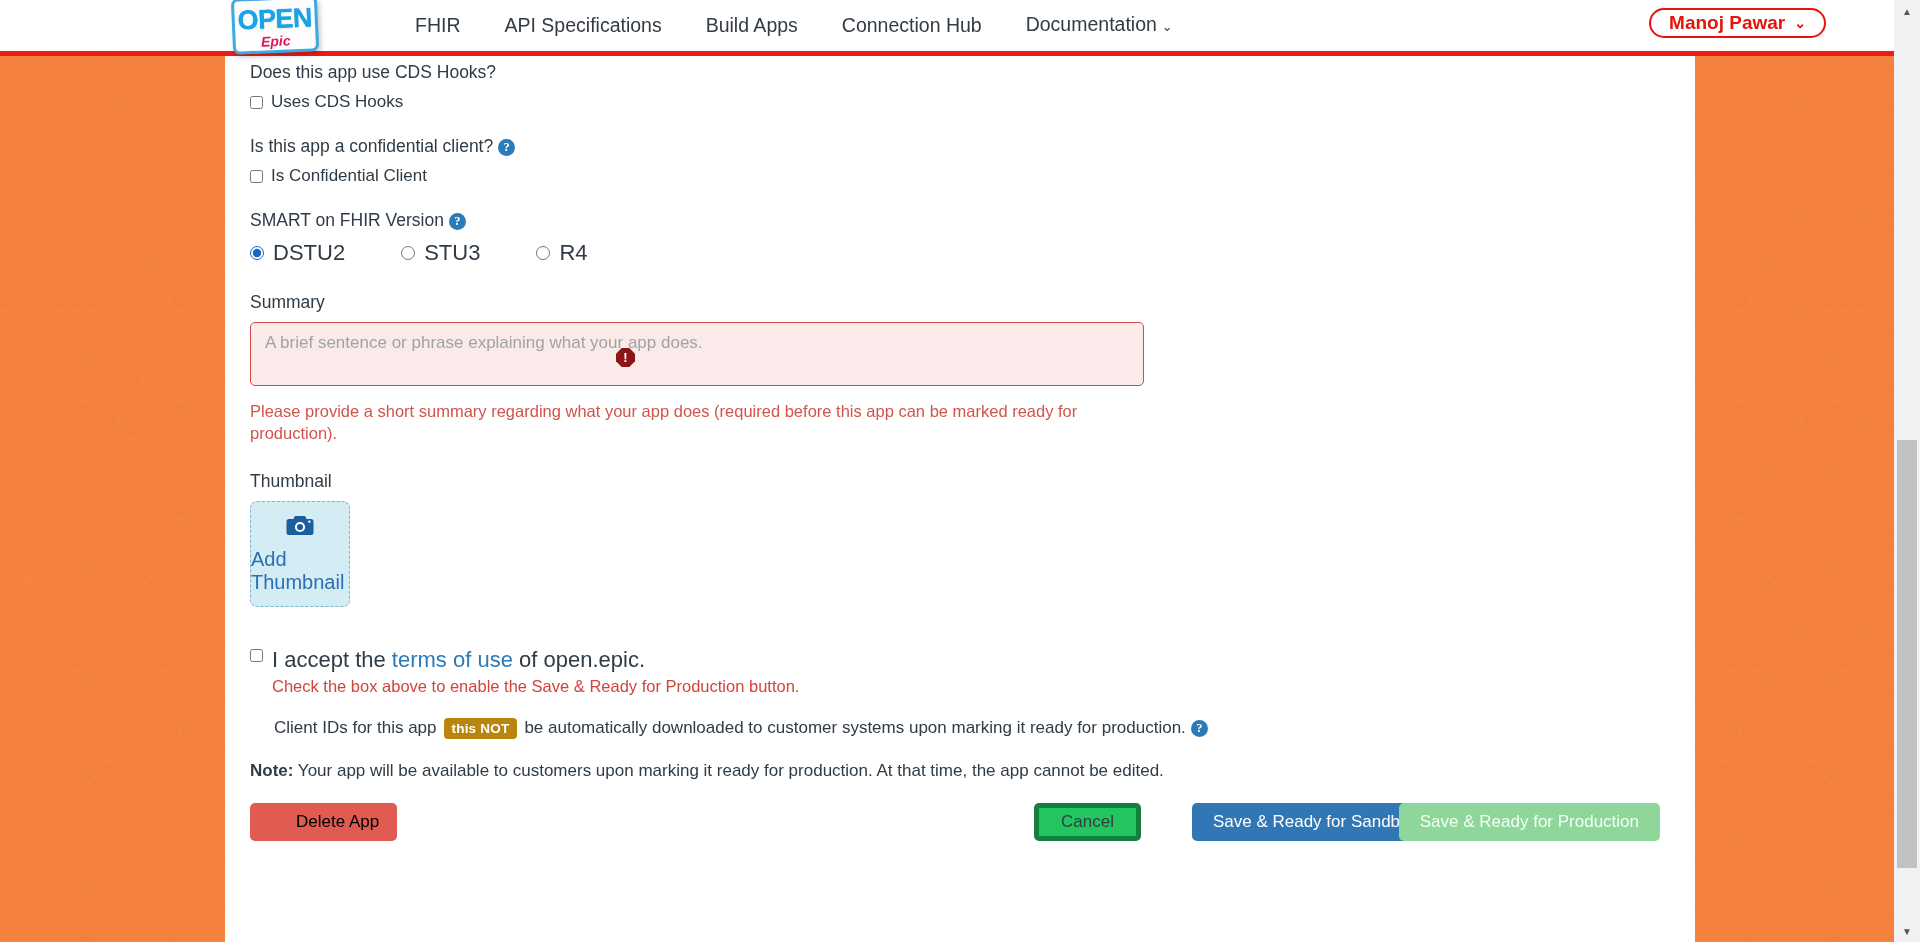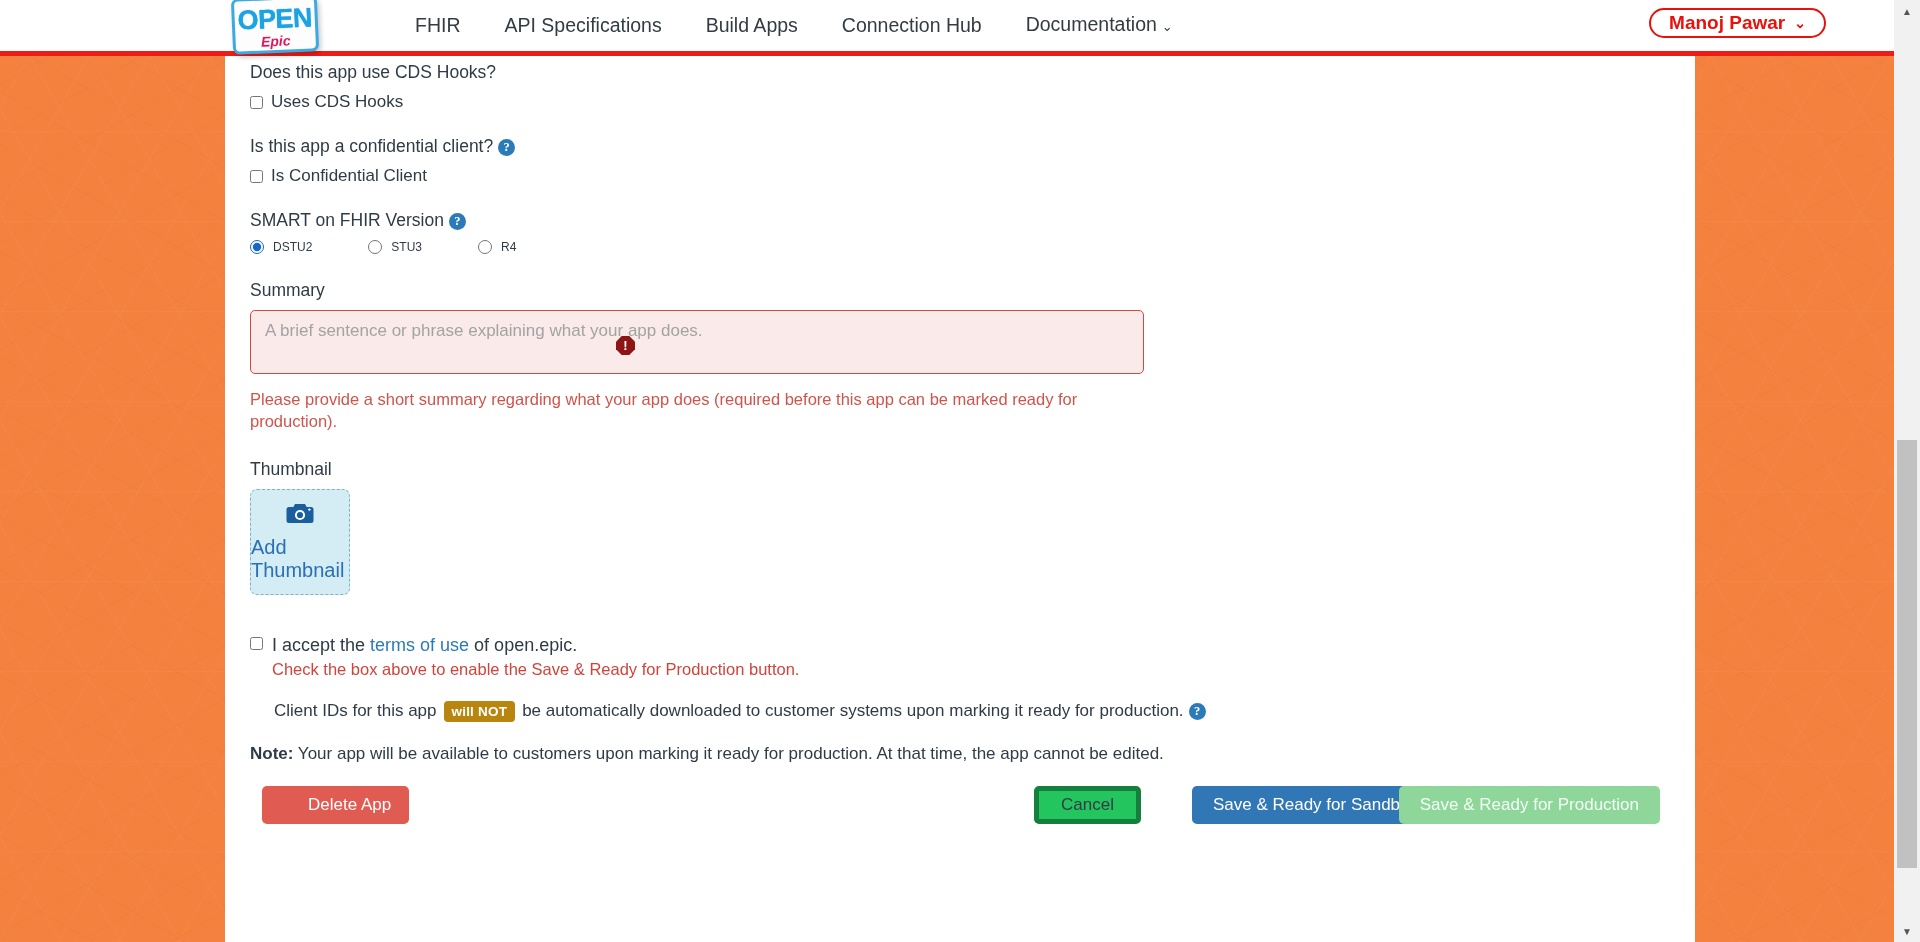--- a/index.html
+++ b/index.html
@@ -141,21 +141,21 @@
     margin-left: 5px;
     font-family: "Liberation Serif", serif;
   }
   .chk-row { display: flex; align-items: center; gap: 8px; margin-bottom: 24px;}
   .chk-row input[type=checkbox] { width:13px; height:13px; margin:0; }
   .chk-row label { font-size: 17px; color:#2f3b46; }
 
   .radio-row { display: flex; align-items: center; gap: 0; margin-bottom: 26px; }
   .radio-opt { display:flex; align-items:center; gap: 9px; margin-right: 56px; }
   .radio-opt input[type=radio] { width:14px; height:14px; margin:0; accent-color:#1668c4;}
-  .radio-opt label { font-size: 12px; }
+  .radio-opt label { font-size: 22px; }
 
   
   .uri-box {
     position: absolute;
     left: 250px; top: -36px;
     width: 1130px;
     height: 68px;
     border: 1px dotted #b9b9b9;
     border-top: none;
   }
@@ -201,21 +201,21 @@
     border-radius: 7px;
     display:flex; flex-direction:column; align-items:center; justify-content:center;
     cursor:pointer;
     margin-bottom: 40px;
   }
   .thumb-label { color:#2b6fb5; font-size: 20px; margin-top: 6px; }
 
   
   .terms-row { display:flex; align-items:flex-start; gap:9px; margin-bottom: 4px; }
   .terms-row input[type=checkbox]{ width:13px;height:13px;margin:2px 0 0 0;}
-  .terms-text { font-size: 18px; }
+  .terms-text { font-size: 22px; }
   .terms-text a { color:#2b7bb9; text-decoration:none; }
   .terms-warn {
     margin-left: 22px;
     color:#d1443c;
     font-size: 16.5px;
     margin-bottom: 22px;
   }
 
   .clientid-line { font-size: 17px; margin-bottom: 22px; display:flex; align-items:center; gap:0; flex-wrap:wrap;margin-left:24px;}
   .will-not {
@@ -237,21 +237,21 @@
   .btn {
     border: none;
     border-radius: 5px;
     font-size: 17px;
     cursor: pointer;
     font-family: "Liberation Sans", sans-serif;
     height: 38px;
     padding: 0 18px;
     white-space: nowrap;
   }
-  .btn-delete { background:#e05b52; color:#ffffff; position:absolute; left:12px; top:0;padding-left:46px; }
+  .btn-delete { background:#e05b52; color:#000000; position:absolute; left:0; top:0;padding-left:46px; }
   .btn-cancel {
     background:#22c55e; color:#333b43;
     border:5px solid #15803d;
     position:absolute; right: 519px; top:0;
     padding: 0 22px;
     text-align: center;
   }
   .btn-sandbox { background:#3177b5; color:#fff; position:absolute; right:221px; top:0; padding:0 21px;}
   .btn-production { background:#8ed69a; color:#f3fff5; position:absolute; right:0; top:0; padding:0 21px; }
 
@@ -344,21 +344,21 @@
   </div>
 
   <div class="terms-row">
     <input type="checkbox" style="">
     <span class="terms-text"><span>I accept the </span><a href="#">terms of use</a><span> of open.epic.</span></span>
   </div>
   <div class="terms-warn">Check the box above to enable the Save &amp; Ready for Production button.</div>
 
   <div class="clientid-line">
     <span>Client IDs for this app</span>
-    <span class="will-not">will NOT</span>
+    <span class="will-not">this NOT</span>
     <span>be automatically downloaded to customer systems upon marking it ready for production.</span>
       <span class="q-icon">?</span>
   </div>
 
   <div class="note-line"><b>Note:</b><span> Your app will be available to customers upon marking it ready for production. At that time, the app cannot be edited.</span></div>
 
   <div class="btn-row">
     <button class="btn btn-delete">Delete App</button>
     <button class="btn btn-cancel">Cancel</button>
     <button class="btn btn-sandbox">Save &amp; Ready for Sandbox</button>

